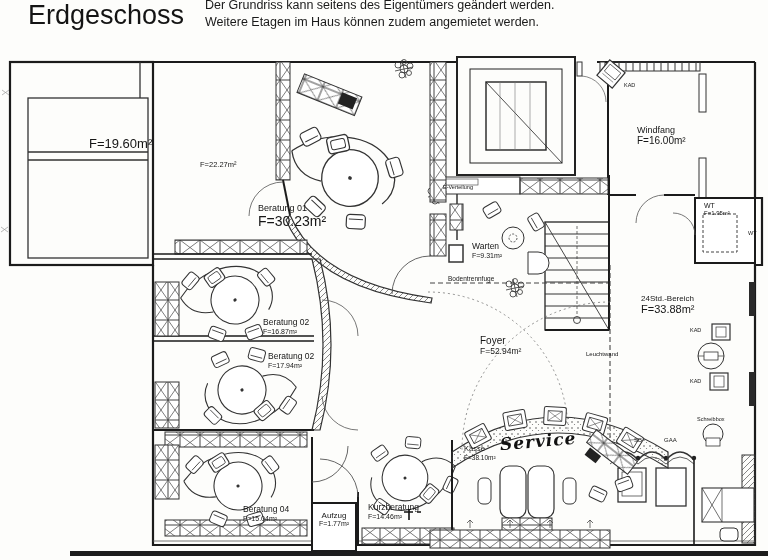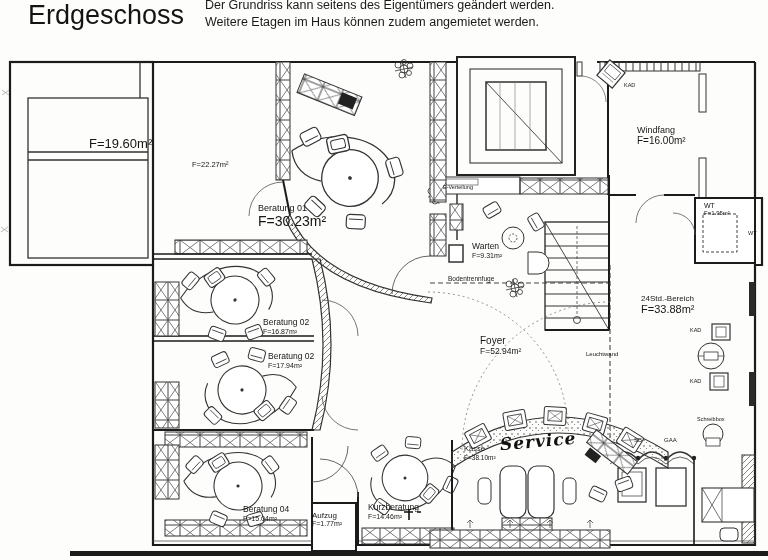--- a/index.html
+++ b/index.html
@@ -237,21 +237,21 @@
     </g>
     <use href="#chair-g" transform="translate(598,494) rotate(205)"></use>
     <use href="#chair-g" transform="translate(624,484) rotate(160)"></use>
     <rect x="430" y="530" width="180" height="18" fill="url(#xb)" stroke="#333" stroke-width="1"></rect>
     <path d="M470,528 v-8 m-3,3 l3,-3 l3,3 M510,528 v-8 m-3,3 l3,-3 l3,3 M550,528 v-8 m-3,3 l3,-3 l3,3 M590,528 v-8 m-3,3 l3,-3 l3,3" stroke="#333" stroke-width="0.7" fill="none"></path>
   </svg>
 
   <div class="rl" style="left:89px;top:137px;font-size:13px">
     <div class="ar">F=19.60m²</div>
   </div>
-  <div class="rl" style="left:192px;top:161px;font-size:7.5px">
+  <div class="rl" style="left:200px;top:161px;font-size:7.5px">
     <div class="ar">F=22.27m²</div>
   </div>
   <div class="rl" style="left:258px;top:203px;font-size:9px">
     <div>Beratung 01</div>
     <div class="ar" style="font-size:14px">F=30.23m²</div>
   </div>
   <div class="rl" style="left:472px;top:242px;font-size:8.5px">
     <div>Warten</div>
     <div class="ar" style="font-size:7px">F=9.31m²</div>
   </div>
@@ -272,21 +272,21 @@
     <div class="ar" style="font-size:7px">F=16.87m²</div>
   </div>
   <div class="rl" style="left:268px;top:352px;font-size:8.5px">
     <div>Beratung 02</div>
     <div class="ar" style="font-size:7px">F=17.94m²</div>
   </div>
   <div class="rl" style="left:243px;top:505px;font-size:8.5px">
     <div>Beratung 04</div>
     <div class="ar" style="font-size:7px">F=15.04m²</div>
   </div>
-  <div class="rl" style="left:312px;top:511px;width:44px;text-align:left;font-size:8px">
+  <div class="rl" style="left:312px;top:511px;width:44px;text-align:center;font-size:8px">
     <div>Aufzug</div>
     <div class="ar" style="font-size:7px">F=1.77m²</div>
   </div>
   <div class="rl" style="left:368px;top:503px;font-size:8.5px">
     <div>Kurzberatung</div>
     <div class="ar" style="font-size:7px">F=14.46m²</div>
   </div>
   <div class="rl" style="left:480px;top:335px;font-size:10px">
     <div>Foyer</div>
     <div class="ar" style="font-size:8.5px">F=52.94m²</div>

